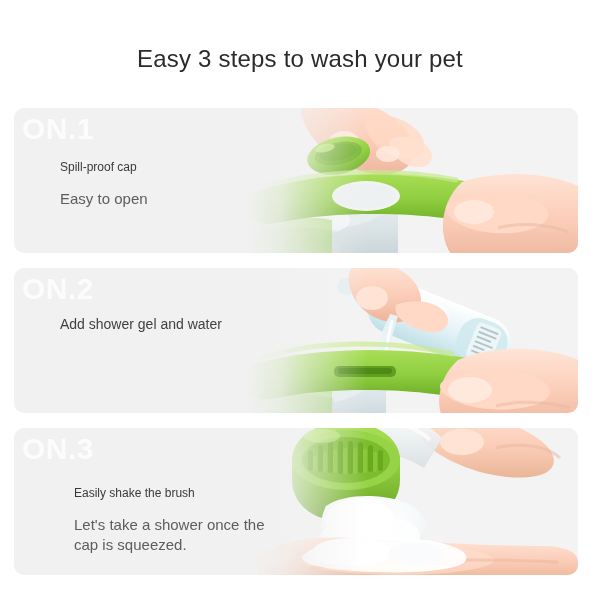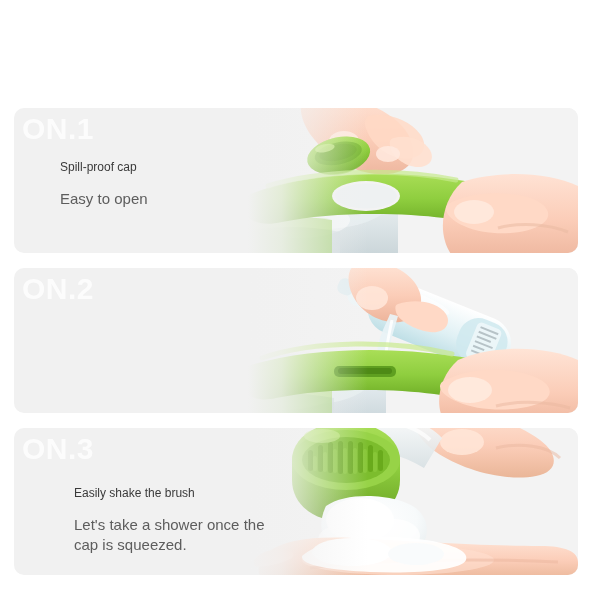--- a/index.html
+++ b/index.html
@@ -116,20 +116,21 @@
     width: 120px;
     background: linear-gradient(to right, #f1f1f1 0%, rgba(241,241,241,0.85) 28%, rgba(241,241,241,0) 100%);
     pointer-events: none;
   }
 </style>
 </head>
 <body>
 
 <div class="page">
 
+  <div class="page-title">Easy 3 steps to wash your pet</div>
 
   <div class="step-panel step-1">
 
     <div class="photo">
       <svg width="330" height="145" viewBox="0 0 330 145">
         <defs>
           <linearGradient id="skin1" x1="0" y1="0" x2="0" y2="1">
             <stop offset="0%" stop-color="#ffe2d4"></stop>
             <stop offset="55%" stop-color="#fbcdb8"></stop>
             <stop offset="100%" stop-color="#eeb79f"></stop>
@@ -266,20 +267,21 @@
         <path d="M194 114 C218 100 256 98 284 108 C302 114 308 126 294 134
                  C274 144 232 144 210 134 C196 128 188 120 194 114 Z" fill="#ffd9c6"></path>
         <ellipse cx="222" cy="122" rx="22" ry="13" fill="#ffeade" opacity="0.9"></ellipse>
         <path d="M248 138 C272 132 302 134 322 140" stroke="#e9b7a0" stroke-width="3" fill="none" opacity="0.5"></path>
       </svg>
     </div>
 
     <div class="step-watermark">ON.2</div>
 
     <div class="step-text">
+      <div class="step-line">Add shower gel and water</div>
     </div>
   </div>
 
   <div class="step-panel step-3">
 
     <div class="photo">
       <svg width="330" height="147" viewBox="0 0 330 147">
         <defs>
           <linearGradient id="skin3" x1="0" y1="0" x2="0" y2="1">
             <stop offset="0%" stop-color="#ffe4d6"></stop>

